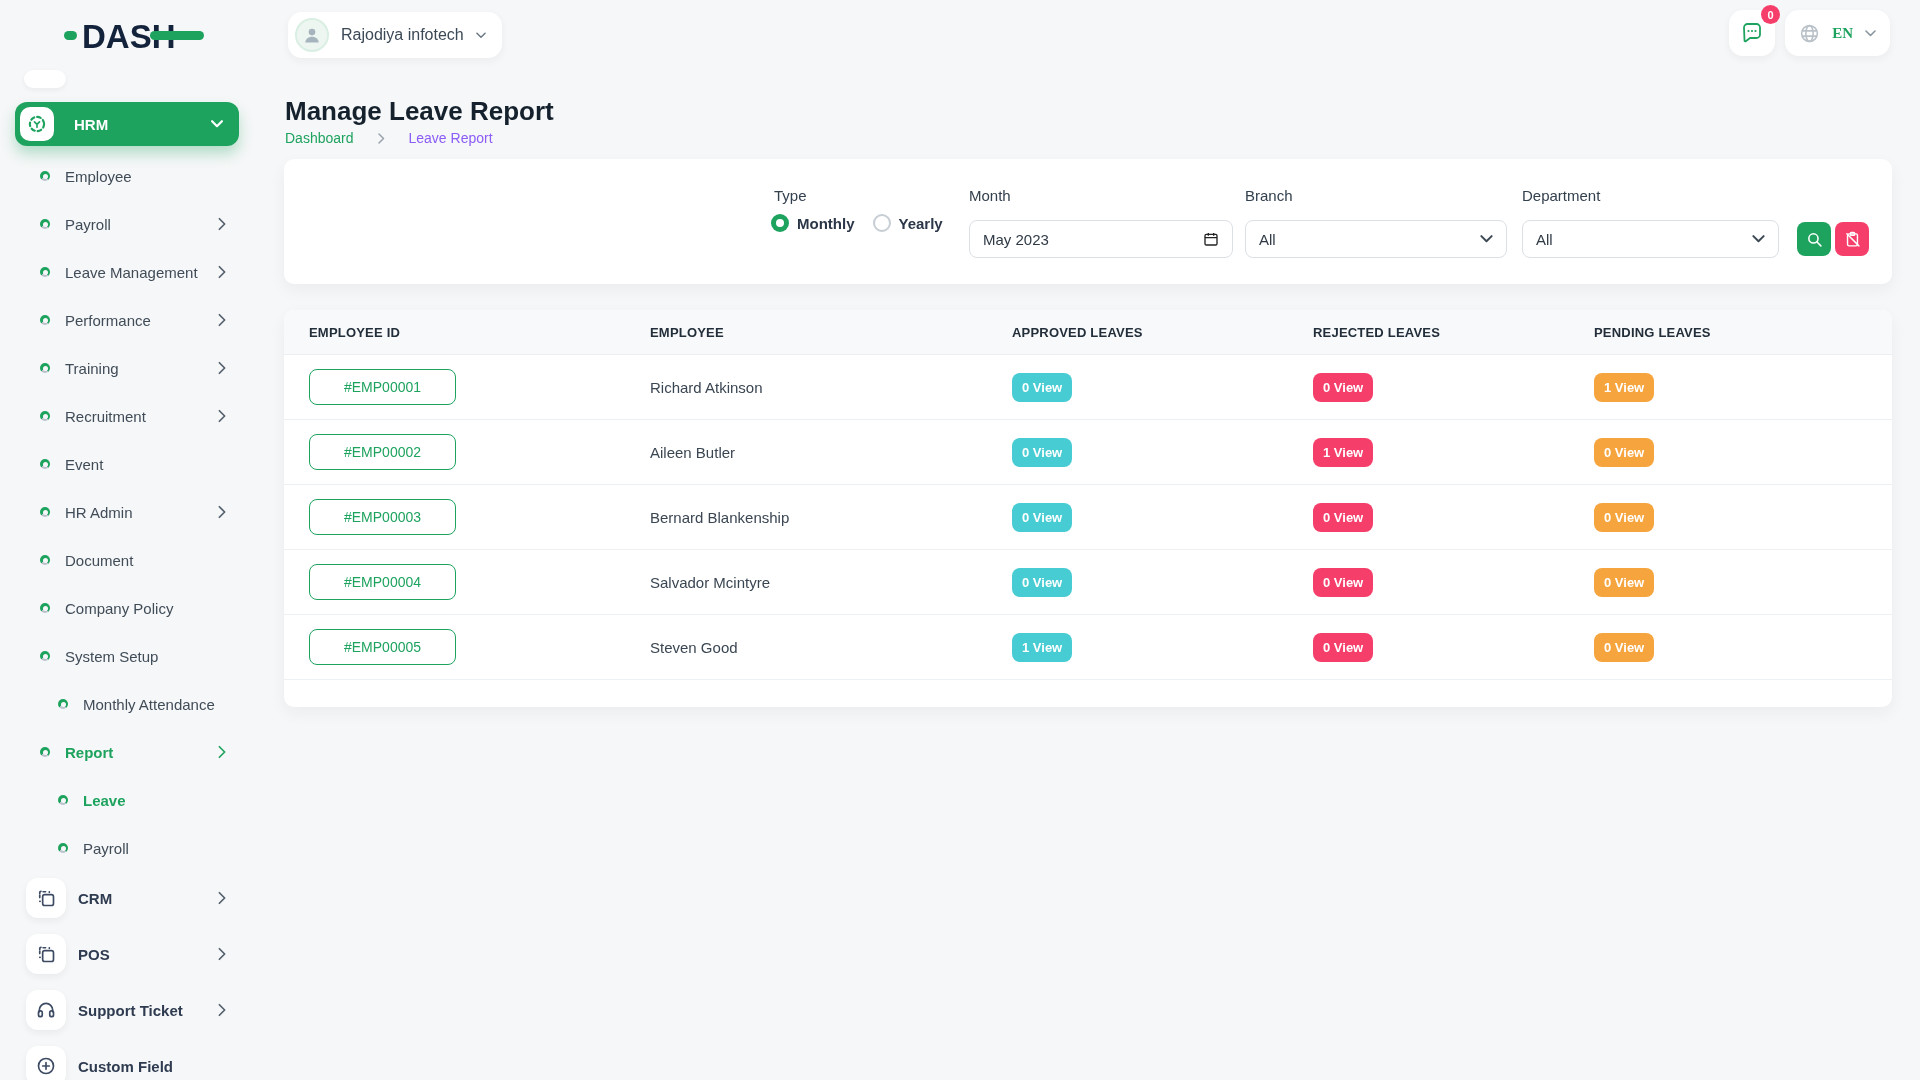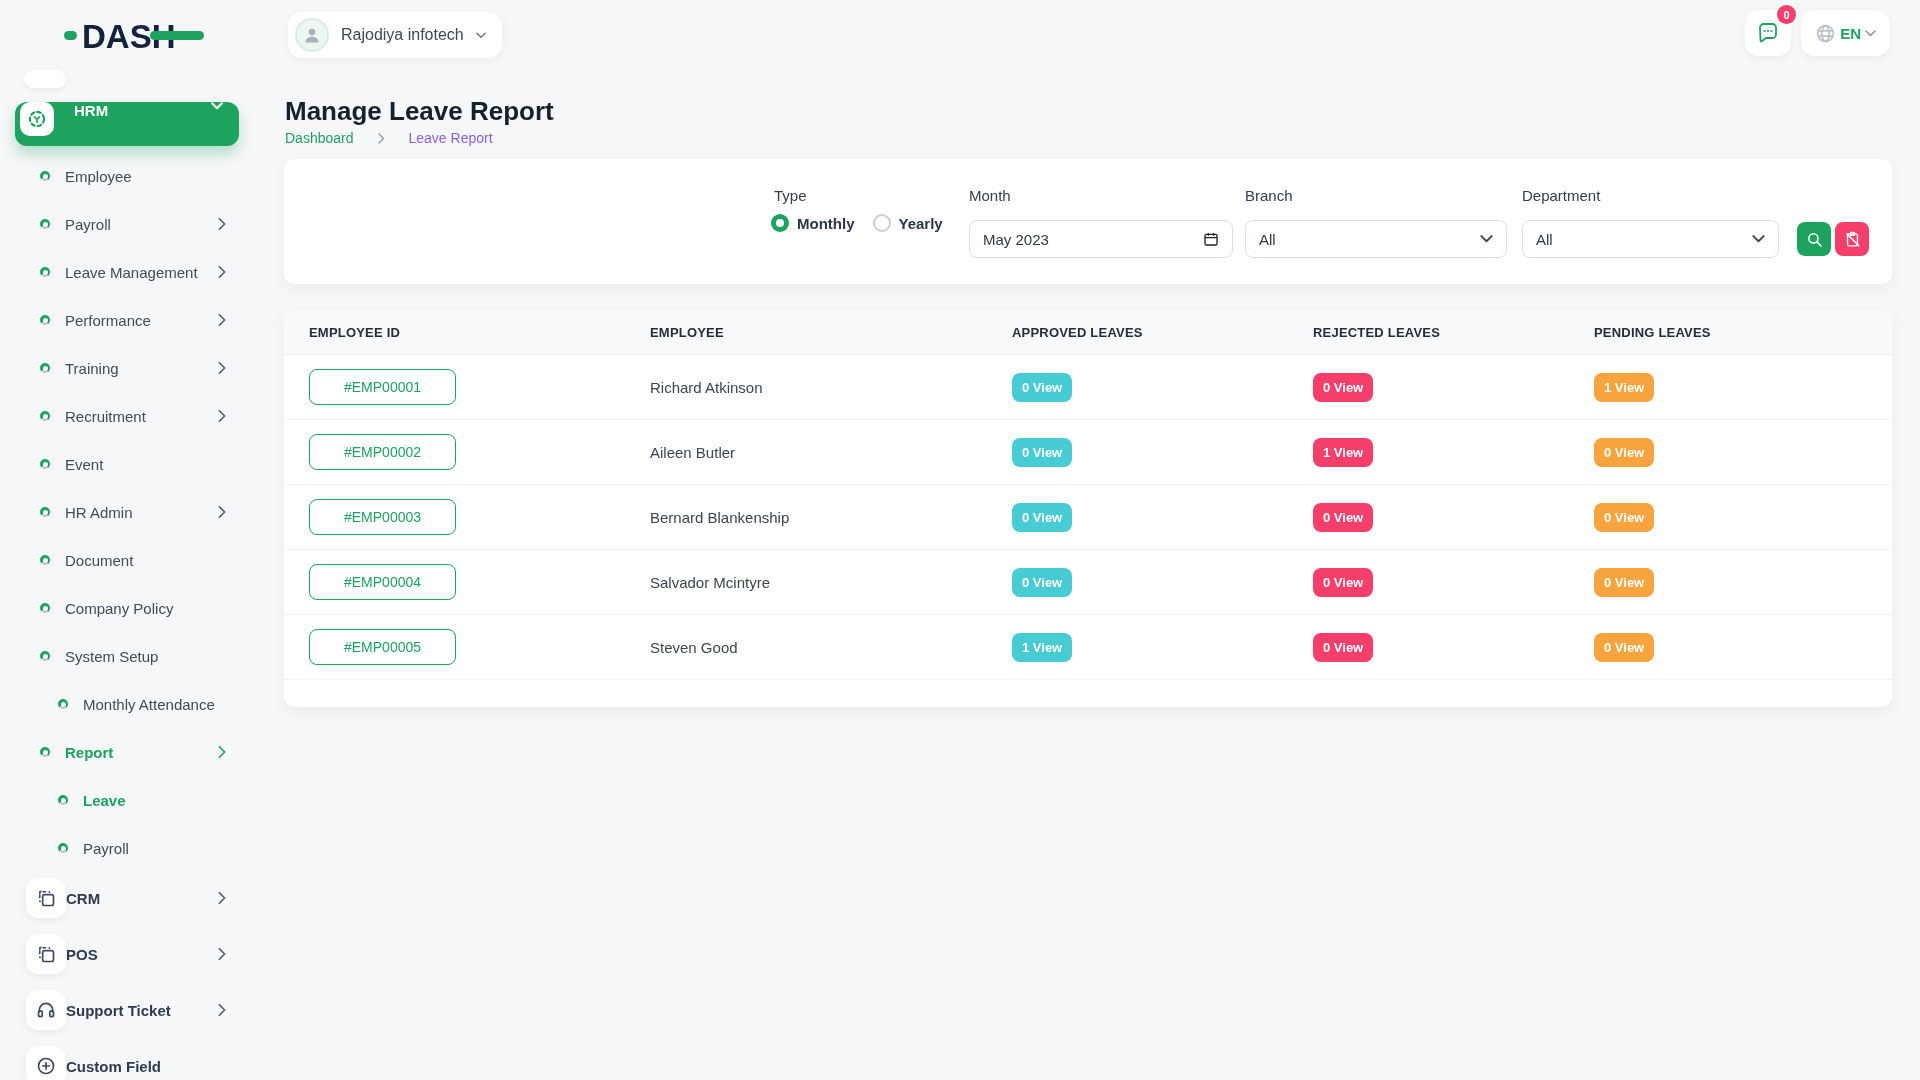--- a/index.html
+++ b/index.html
@@ -30,50 +30,50 @@
     position:relative; width:46px; height:46px; background:#fff; border-radius:14px;
     display:flex; align-items:center; justify-content:center; box-shadow:0 3px 8px rgba(20,40,60,.05); cursor:pointer;
   }
   .msg-badge {
     position:absolute; top:-5px; right:-5px; min-width:19px; height:19px; border-radius:50%;
     background:var(--pink,#f63e6b); color:#fff; font-size:11px; font-weight:700;
     display:flex; align-items:center; justify-content:center;
   }
   .lang-pill {
     height:46px; background:#fff; border-radius:14px; display:flex; align-items:center;
-    gap:4px; padding:0 14px; box-shadow:0 3px 8px rgba(20,40,60,.05); cursor:pointer;
+    gap:12px; padding:0 14px; box-shadow:0 3px 8px rgba(20,40,60,.05); cursor:pointer;font-family:Liberation Serif, serif;
   }
   .lang-code { color:var(--accent,#1ea35f); font-weight:700; font-size:15px; }
 
   
   .sidebar { position:absolute; left:0; top:60px; width:257px; }
   .peek-box { position:absolute; left:24px; top:10px; width:42px; height:18px; background:#fff; border-radius:12px; box-shadow:0 2px 5px rgba(20,40,60,.06); }
   .hrm-btn {
     position:absolute; left:15px; top:42px; width:224px; height:44px;
-    background:var(--accent,#1ea35f); border-radius:12px; display:flex; align-items:flex-start;
+    background:var(--accent,#1ea35f); border-radius:12px; display:flex; align-items:center;
     padding:0 16px 0 5px; gap:20px; box-shadow:0 8px 14px rgba(30,163,95,.3); cursor:pointer;
   }
   .hrm-icon-box { width:34px; height:34px; background:#fff; border-radius:10px; display:flex; align-items:center; justify-content:center; }
   .hrm-label { color:#fff; font-weight:700; font-size:15px; flex:1; }
   .side-menu { position:absolute; left:0; top:92px; width:257px; }
   .side-item {
     height:48px; display:flex; align-items:center; padding:0 30px 0 40px; gap:15px;
     color:#404c58; font-size:15px; cursor:pointer;
   }
   .side-item.sub { padding-left:58px; }
   .side-item.active { color:var(--accent,#1ea35f); font-weight:700; }
   .side-label { flex:1; white-space:nowrap; }
   .bullet { width:10px; height:10px; border-radius:50%; position:relative; flex:0 0 10px;
     background:conic-gradient(from 140deg, #b9c3cb 0 90deg, var(--accent,#1ea35f) 90deg 360deg); }
   .bullet::after { content:""; position:absolute; inset:2.5px; background:var(--page-bg,#f6f7f8); border-radius:50%; }
   .chev { color:#53606c; flex:0 0 10px; }
   .side-item.active .chev { color:var(--accent,#1ea35f); }
   .chev.hidden { visibility:hidden; }
   .module-menu { position:absolute; left:0; top:810px; width:257px; }
-  .module-item { height:56px; display:flex; align-items:center; padding:0 30px 0 26px; cursor:pointer; }
+  .module-item { height:56px; display:flex; align-items:center; padding:0 30px 0 26px; gap:12px; cursor:pointer; }
   .module-icon-box { width:40px; height:40px; background:#fff; border-radius:12px; display:flex; align-items:center; justify-content:center; box-shadow:0 3px 7px rgba(20,40,60,.06); color:#3d4a63; }
   .module-label { flex:1; font-weight:700; font-size:15px; color:#2e3b50; }
   .module-icon-box svg { display:none; }
   .module-icon-box.ic-copy .icon-copy,
   .module-icon-box.ic-headset .icon-headset,
   .module-icon-box.ic-plus .icon-plus { display:block; }
 
   
   .page-title { position:absolute; left:285px; top:96px; font-size:26px; font-weight:700; color:#15222e; }
   .breadcrumb { position:absolute; left:285px; top:122px; display:flex; align-items:center; gap:24px; font-size:14px;margin-top:8px; }

